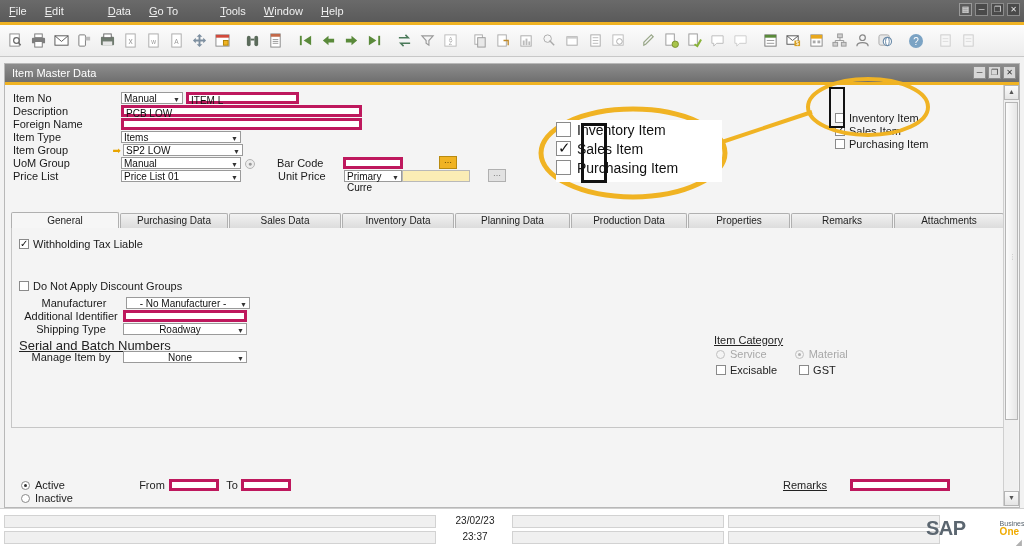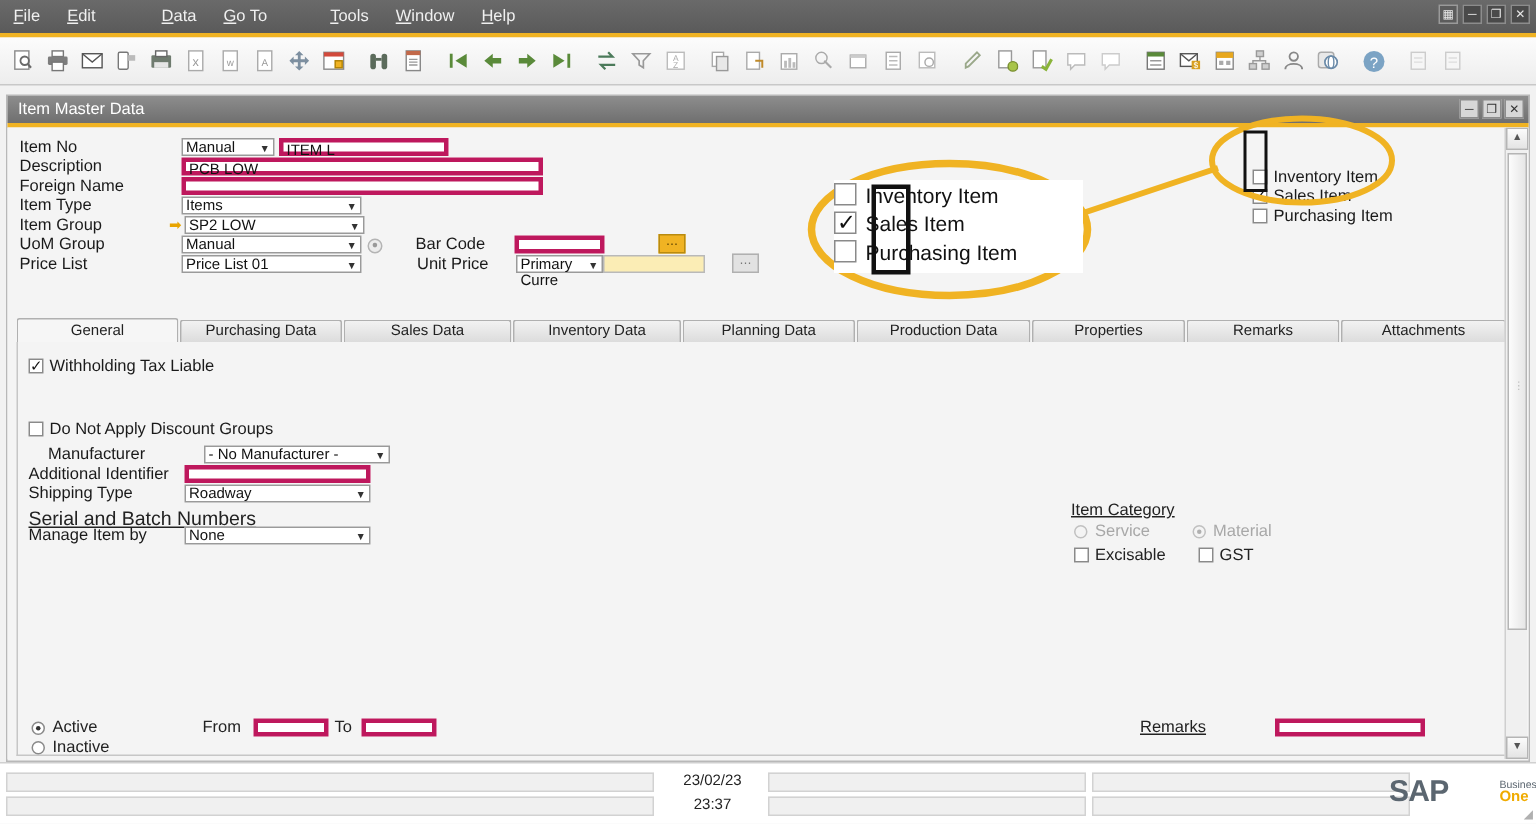--- a/index.html
+++ b/index.html
@@ -129,22 +129,22 @@
   .tab {
     height: 15px; background: linear-gradient(#f2f2f2,#dcdcdc);
     border: 1px solid #b0b0b0; border-bottom: none;
     font-size: 10px; text-align: center; line-height: 14px; color: #222;
     margin-right: 1px; cursor: pointer;
     border-radius: 2px 2px 0 0;
   }
   .tab.active { background: #f6f6f6; height: 16px; line-height: 15px; font-weight: normal; }
 
   
-  .panel { position: absolute; left: 6px; top: 143px; width: 994px; height: 276px;
-           background: #f4f4f4; border: 1px solid #c6c6c6; border-top: none; }
+  .panel { position: absolute; left: 6px; top: 143px; width: 994px; height: 200px;
+           background: #f4f4f4; border: 1px solid #c6c6c6; border-top: none; text-align: center; }
   .grow { display: flex; align-items: center; height: 12px; }
   .glabel { width: 104px; font-size: 11px; color: #1a1a1a; }
   .underl { text-decoration: underline; }
   .radio {
     width: 9px; height: 9px; border-radius: 50%; border: 1px solid #8a8a8a;
     background: #fff; margin-right: 5px; position: relative; cursor: pointer; flex:0 0 auto;
   }
   .radio.sel::after {
     content: ""; position: absolute; left: 2px; top: 2px; width: 3px; height: 3px;
     border-radius: 50%; background: #333;
@@ -615,21 +615,21 @@
         <div class="chkrow" style="position:absolute;left:7px;top:10px">
           <div class="chkbox checked"></div>
           <div class="chklabel">Withholding Tax Liable</div>
         </div>
 
         <div class="chkrow" style="position:absolute;left:7px;top:52px">
           <div class="chkbox"></div>
           <div class="chklabel">Do Not Apply Discount Groups</div>
         </div>
 
-        <div class="grow" style="position:absolute;left:20px;top:69px;width:240px">
+        <div class="grow" style="position:absolute;left:10px;top:69px;width:240px">
           <div class="glabel">Manufacturer</div>
           <div class="fsel" style="width:124px">
             <span>- No Manufacturer -</span>
             <span class="caret">▼</span>
           </div>
         </div>
 
         <div class="grow" style="position:absolute;left:7px;top:82px;width:240px">
           <div class="glabel">Additional Identifier</div>
           <div class="fin" style="width:124px"></div>

